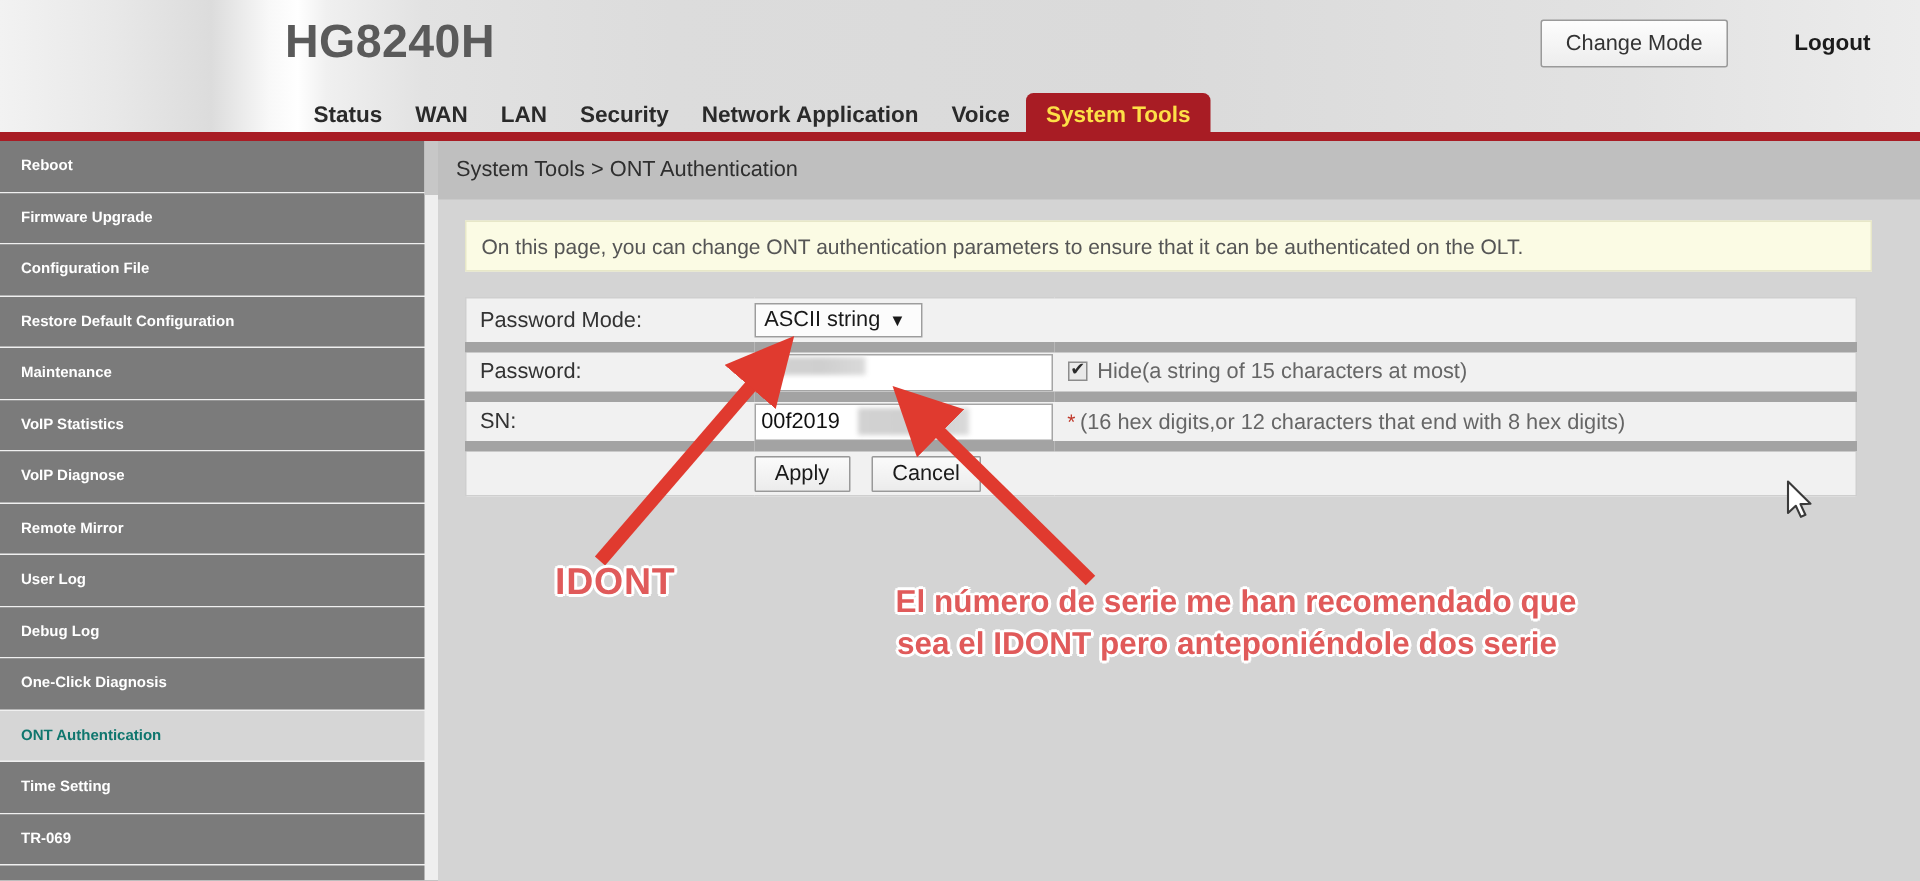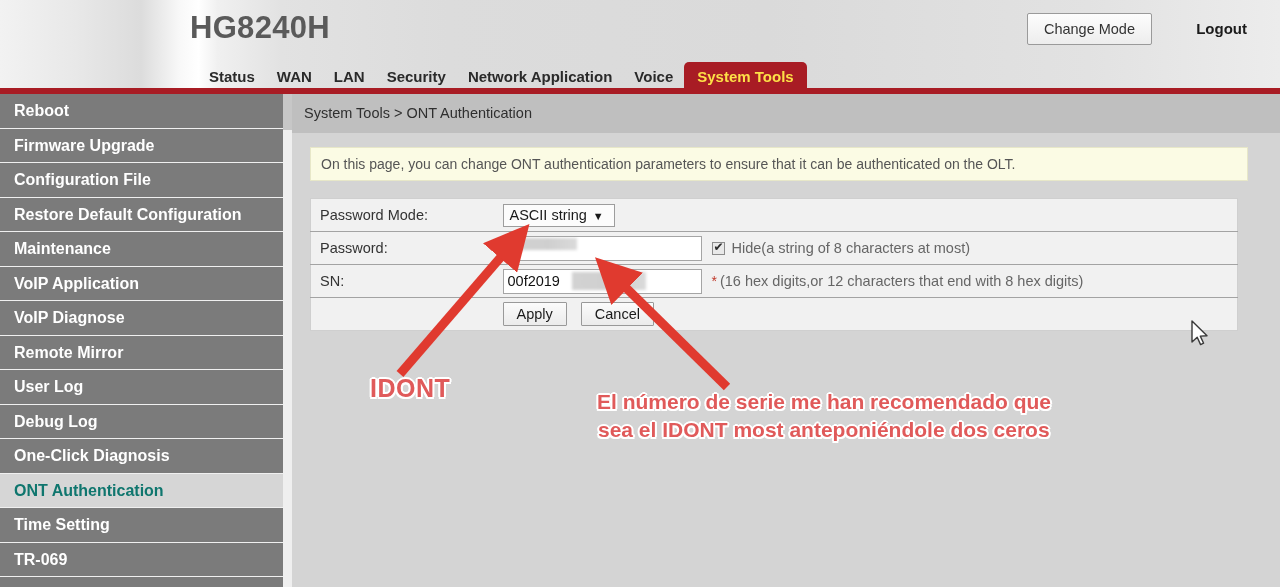--- a/index.html
+++ b/index.html
@@ -79,21 +79,21 @@
 
   
   .sidebar {
     position:absolute; left:0; top:94px; width:292px; height:493px;
     background:#7b7b7b;
     overflow:hidden;
   }
   .side-item {
     height:34.5px; line-height:34.5px;
     padding-left:14px;
-    font-size:16px; font-weight:bold;
+    font-size:10px; font-weight:bold;
     color:#ffffff;
     background:#7b7b7b;
     border-bottom:1px solid #f0f0f0;
     cursor:pointer;
     white-space:nowrap;
   }
   .side-item.selected {
     background:#d6d6d6;
     color:#0f766e;
   }
@@ -129,21 +129,21 @@
   }
   .form-table {
     margin-top:17px;
     width:928px;
     border:1px solid #cfcfcf;
     border-collapse:collapse;
     background:#f1f1f1;
   }
   .form-table tr { height:33px; }
   .form-table td {
-    border-bottom:1px solid #a3a3a3;
+    border-bottom:7px solid #a3a3a3;
     padding:0 0 0 9px;
     font-size:14.5px; color:#333;
     background:#f1f1f1;
     vertical-align:middle;
   }
   .form-table tr:last-child td { border-bottom:none; }
   td.label-col { width:192px; }
   td.field-col { width:200px; padding-left:0; }
   td.hint-col  { padding-left:9px; }
 
@@ -262,21 +262,21 @@
     <div class="btn-change-mode">Change Mode</div>
     <div class="logout-link">Logout</div>
   </div>
 
   <div class="sidebar">
     <div class="side-item">Reboot</div>
     <div class="side-item">Firmware Upgrade</div>
     <div class="side-item">Configuration File</div>
     <div class="side-item">Restore Default Configuration</div>
     <div class="side-item">Maintenance</div>
-    <div class="side-item">VoIP Application</div>
+    <div class="side-item">VoIP Statistics</div>
     <div class="side-item">VoIP Diagnose</div>
     <div class="side-item">Remote Mirror</div>
     <div class="side-item">User Log</div>
     <div class="side-item">Debug Log</div>
     <div class="side-item">One-Click Diagnosis</div>
     <div class="side-item selected">ONT Authentication</div>
     <div class="side-item">Time Setting</div>
     <div class="side-item">TR-069</div>
 
     <div class="side-scroll">
@@ -304,21 +304,21 @@
 
         <tr>
           <td class="label-col">Password:</td>
           <td class="field-col">
             <span class="txt-input">
               <span class="redact redact-pwd"></span>
               <span class="val"></span>
             </span>
           </td>
           <td class="hint-col">
-            <span class="chk"></span><span class="hint-text">Hide(a string of 8 characters at most)</span>
+            <span class="chk"></span><span class="hint-text">Hide(a string of 15 characters at most)</span>
           </td>
         </tr>
 
         <tr>
           <td class="label-col">SN:</td>
           <td class="field-col">
             <span class="txt-input">
               <span class="val">00f2019</span>
               <span class="redact redact-sn"></span>
             </span>
@@ -346,20 +346,20 @@
         <marker id="ah" markerWidth="5" markerHeight="5" refX="2.2" refY="2.5" orient="auto">
           <path d="M0,0 L5,2.5 L0,5 z" fill="#e03a2f"></path>
         </marker>
       </defs>
       <line x1="400" y1="374" x2="513" y2="243" stroke="#e03a2f" stroke-width="9" marker-end="url(#ah)"></line>
       <line x1="727" y1="387" x2="613" y2="275" stroke="#e03a2f" stroke-width="9" marker-end="url(#ah)"></line>
     </svg>
 
     <div class="anno-text" id="anno-idont">IDONT</div>
     <div class="anno-text" id="anno-es-1">El número de serie me han recomendado que</div>
-    <div class="anno-text" id="anno-es-2">sea el IDONT most anteponiéndole dos ceros</div>
+    <div class="anno-text" id="anno-es-2">sea el IDONT pero anteponiéndole dos serie</div>
 
     <svg class="cursor" width="22" height="30" viewBox="0 0 22 30">
       <path d="M2,1 L2,22 L7.2,17.2 L10.6,24.6 L13.6,23.2 L10.3,16.1 L17,15.8 Z" fill="#ffffff" stroke="#3a3a3a" stroke-width="1.4" stroke-linejoin="round"></path>
     </svg>
   </div>
 
 </div>
 
 </body></html>

